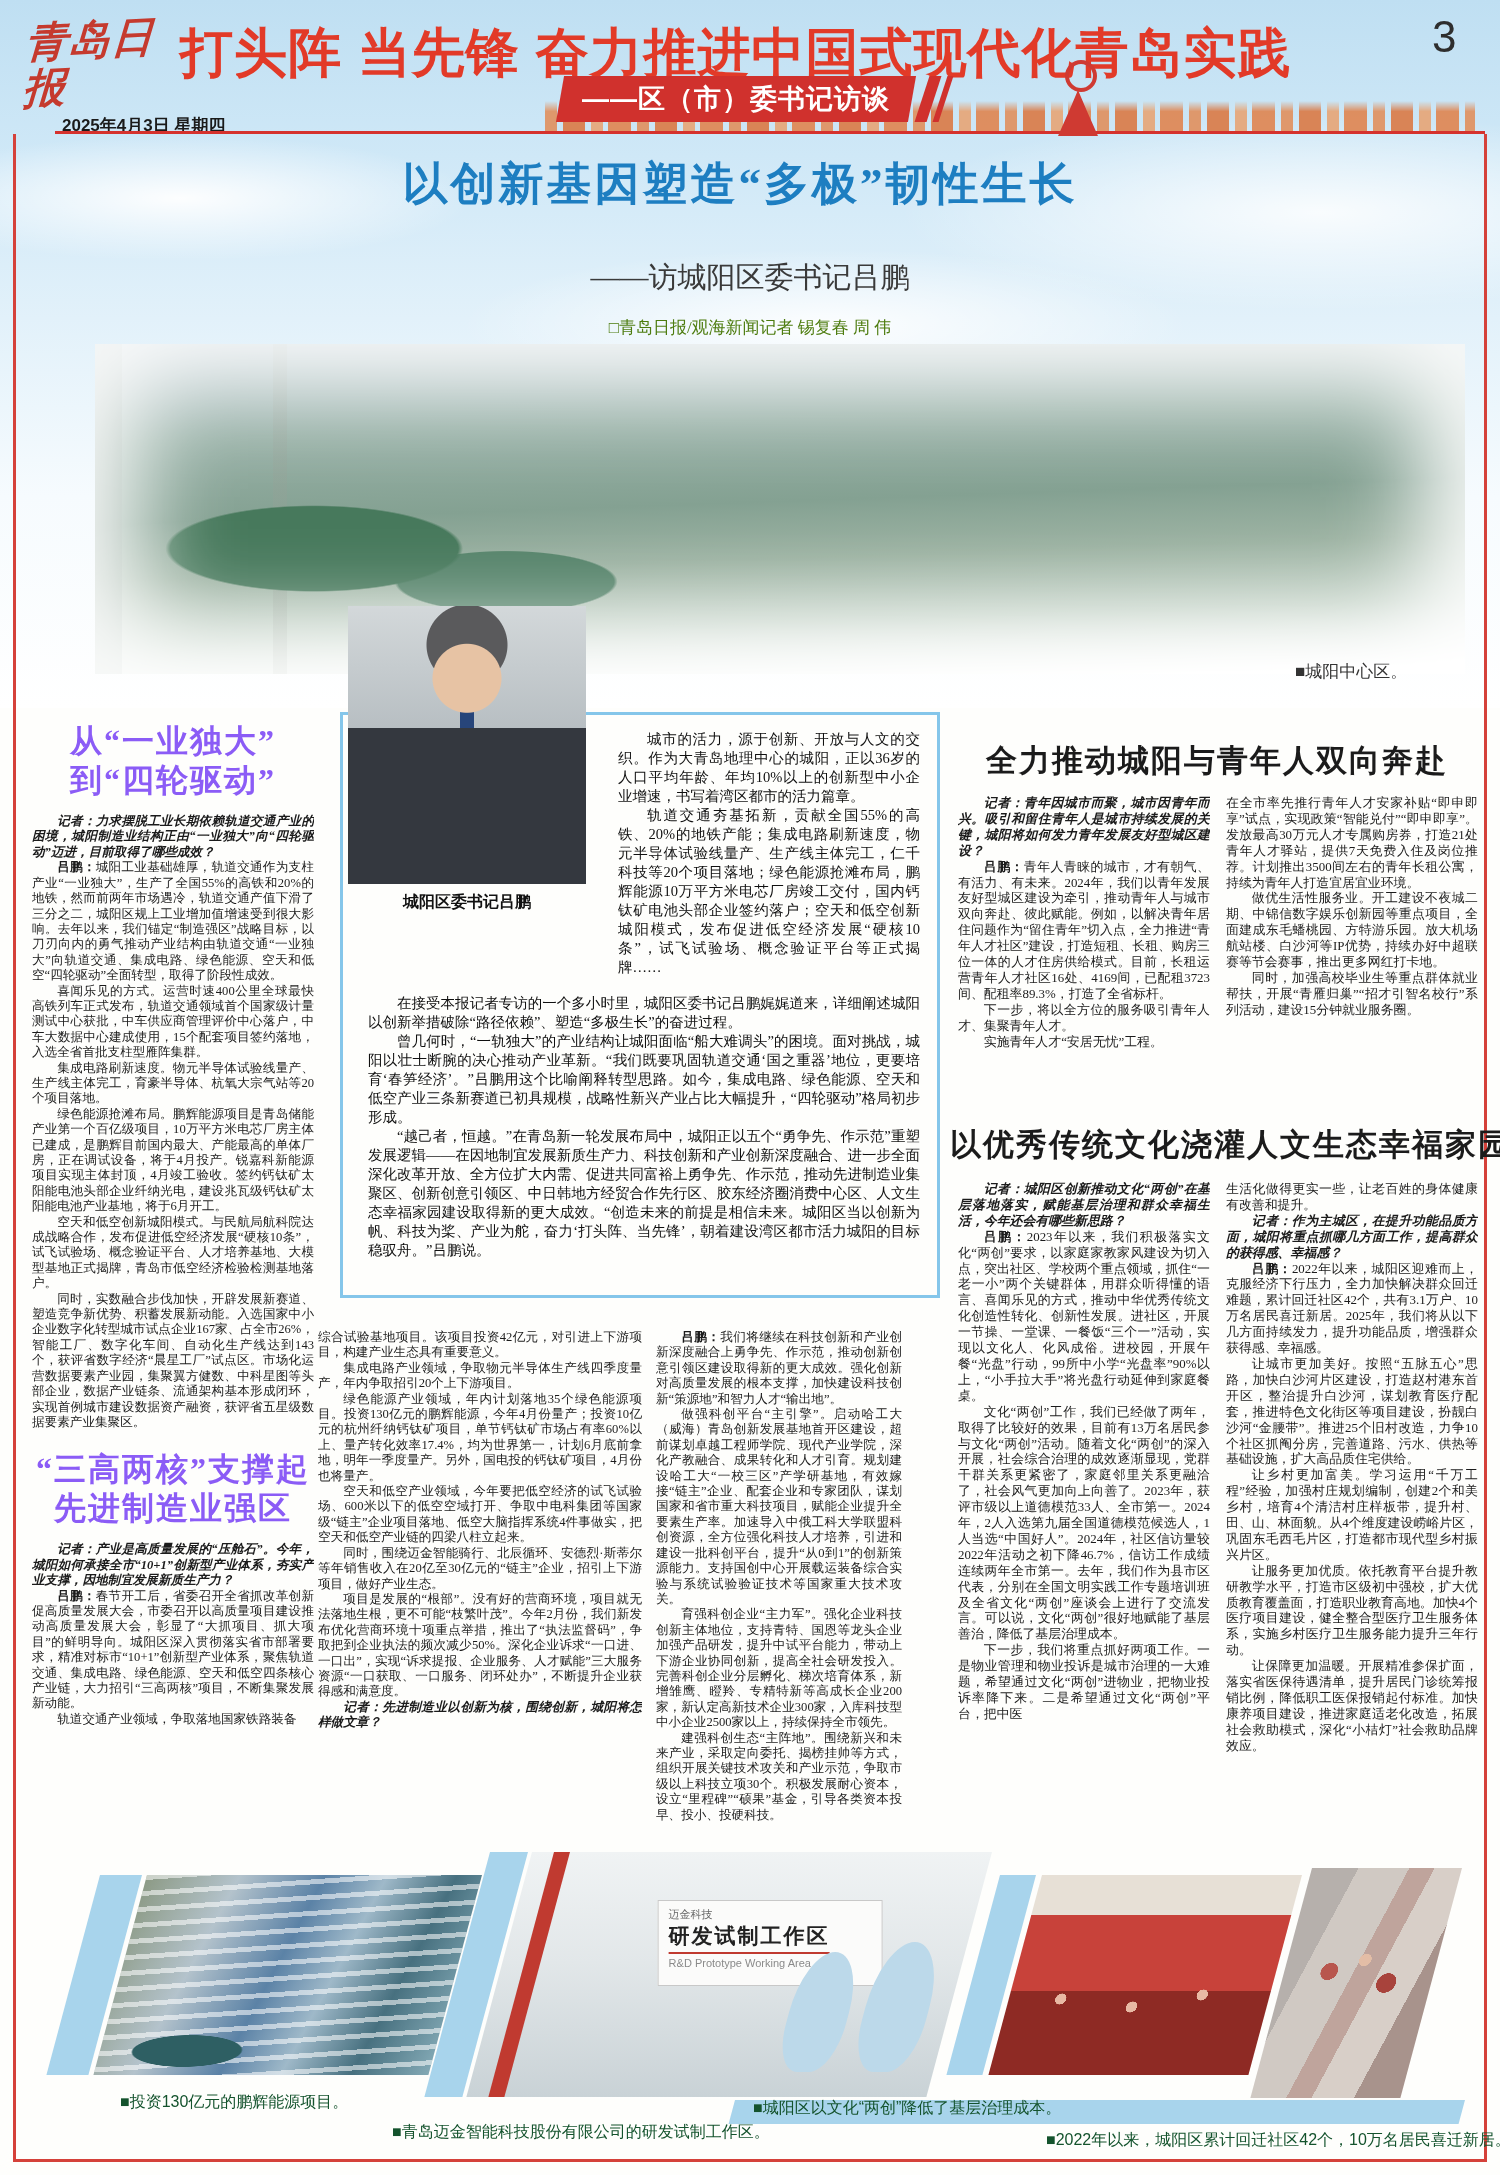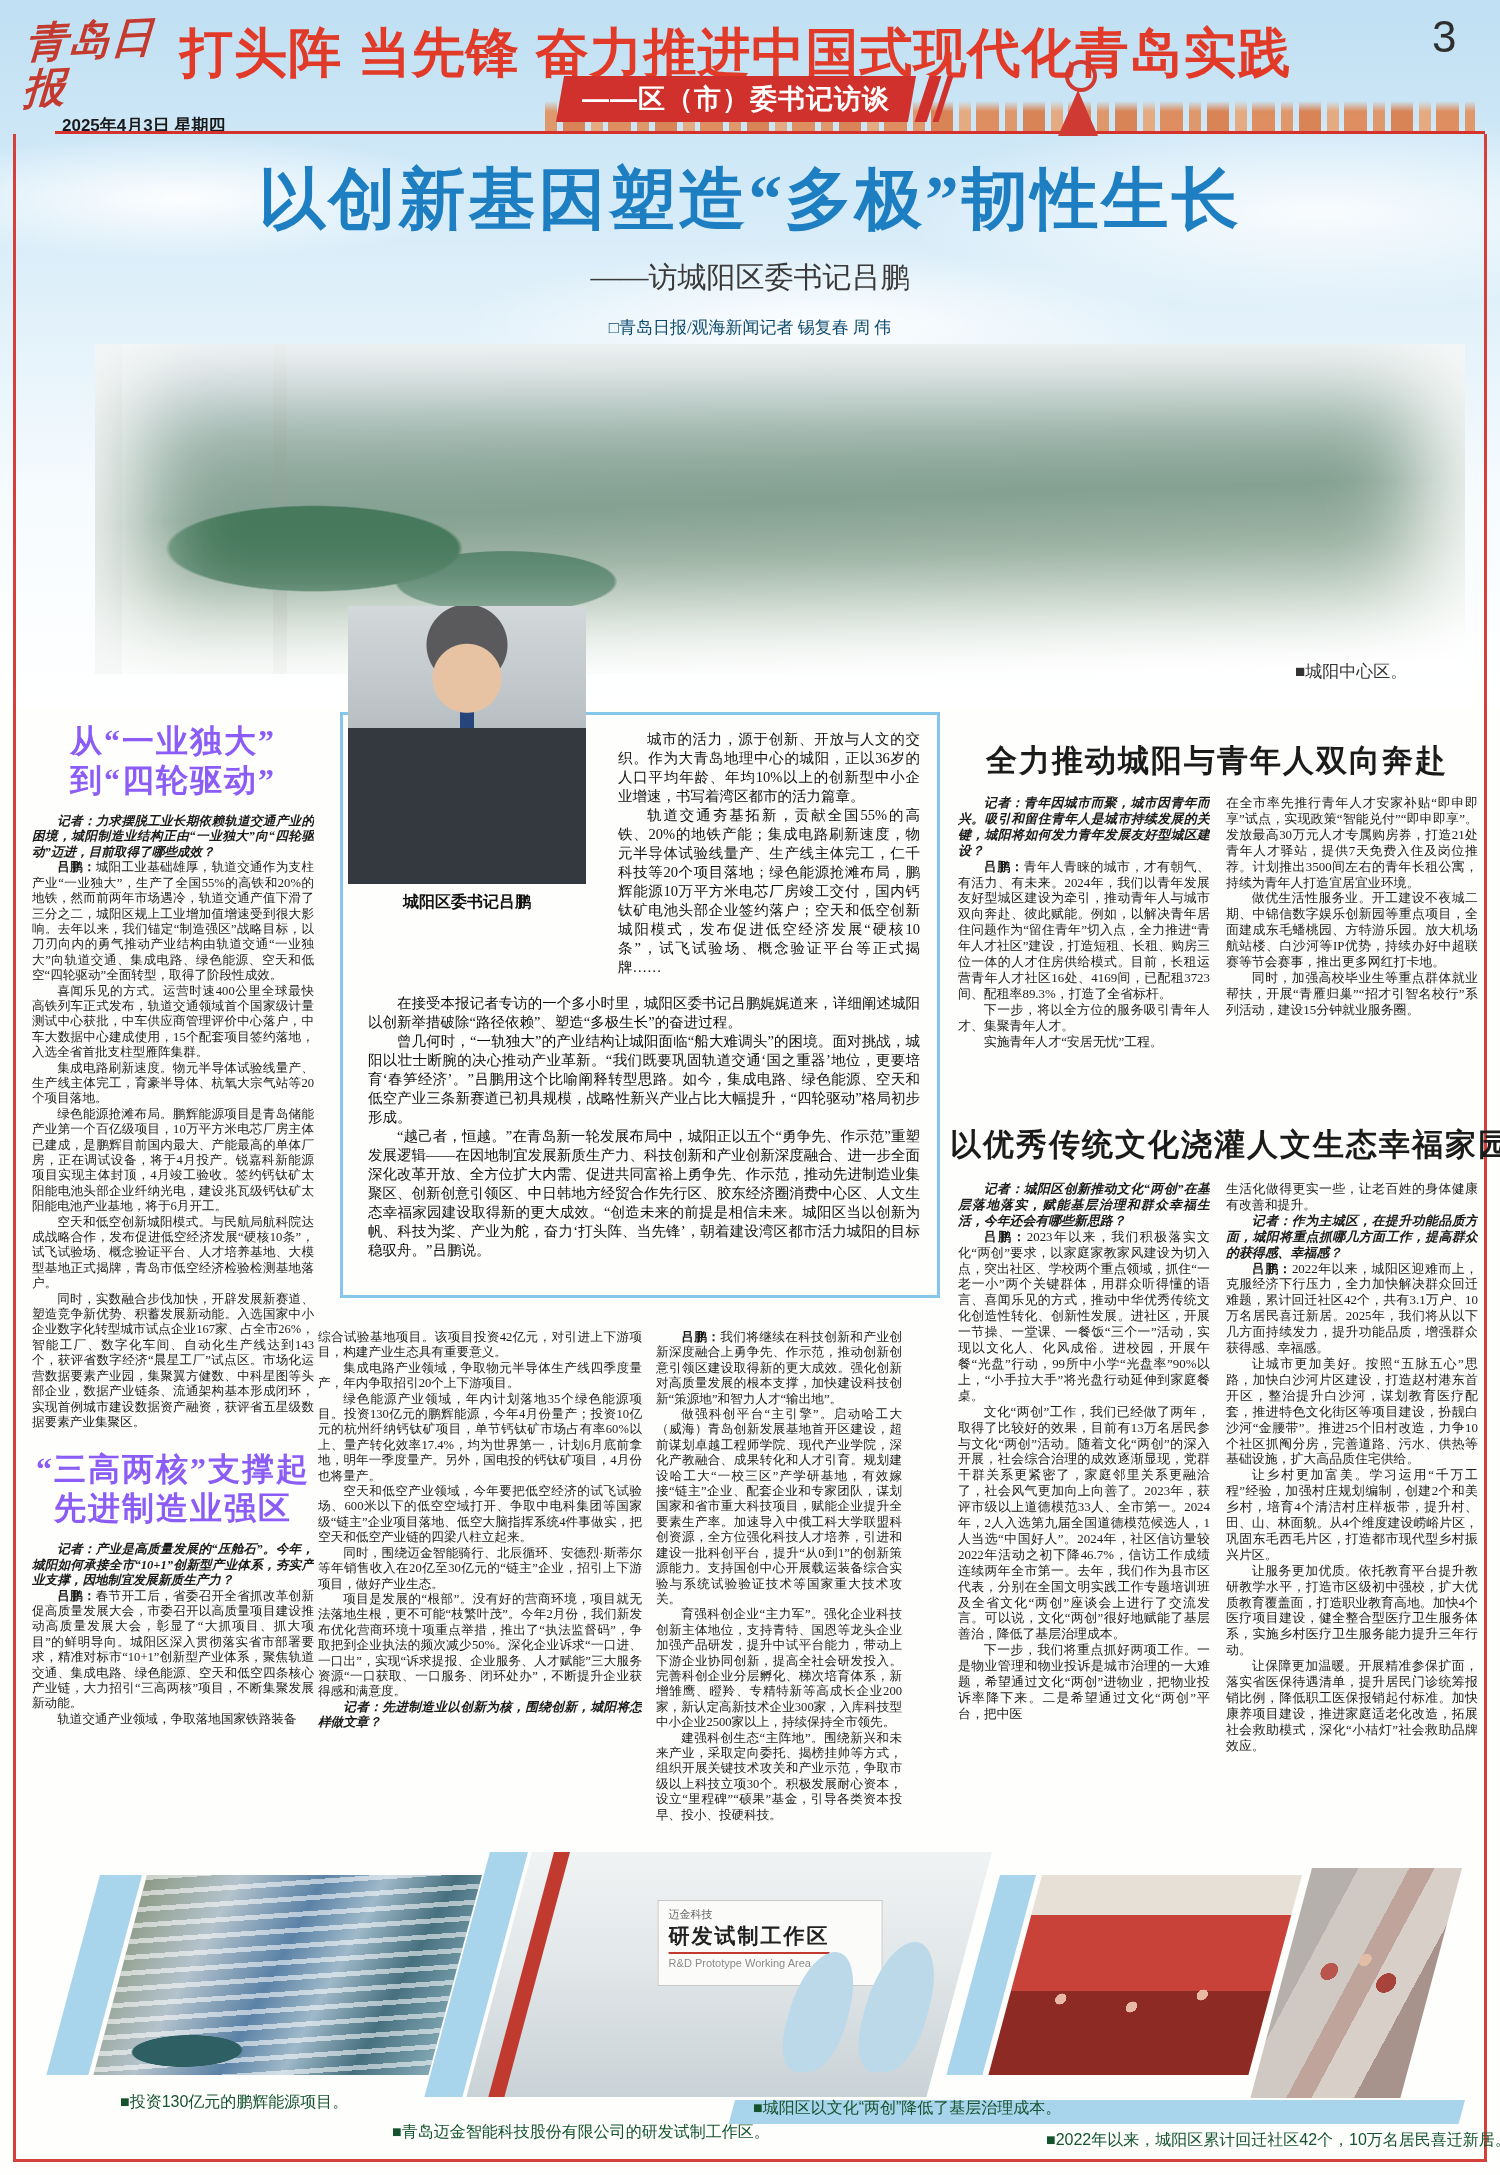--- a/index.html
+++ b/index.html
@@ -30,24 +30,24 @@
   .tag{position:absolute;left:560px;top:76px;width:352px;height:46px;background:#d0312d;
         transform:skewX(-10deg);display:flex;align-items:center;justify-content:center;}
   .tag span{transform:skewX(10deg);color:#fff;font-weight:bold;font-size:27px;
         font-family:"Liberation Sans",sans-serif;letter-spacing:1px;white-space:nowrap;}
   .tag-slash{position:absolute;top:76px;height:46px;background:#d0312d;transform:skewX(-18deg);}
   .tower{position:absolute;left:1048px;top:60px;width:60px;height:76px;}
   .tower .bulb{position:absolute;left:17px;top:0;width:24px;height:24px;border:4px solid #cf3a32;border-radius:50%;}
   .tower .cone{position:absolute;left:10px;top:30px;width:40px;height:46px;background:#cf3a32;
         clip-path:polygon(50% 0,72% 45%,100% 100%,0 100%,28% 45%);}
   
-  .headline{position:absolute;left:150px;top:154px;width:1200px;text-align:center;font-size:67px;
+  .headline{position:absolute;left:140px;top:154px;width:1200px;text-align:center;font-size:45px;
         font-weight:bold;color:#1d7ec1;letter-spacing:3px;white-space:nowrap;}
   .subtitle{position:absolute;left:400px;top:258px;width:700px;text-align:center;font-size:29px;color:#3a3a3a;}
-  .byline{position:absolute;left:400px;top:316px;width:700px;text-align:center;font-size:17px;color:#0c4a6e;}
+  .byline{position:absolute;left:400px;top:316px;width:700px;text-align:center;font-size:17px;color:#4d7c0f;}
   .mainphoto{position:absolute;left:95px;top:344px;width:1370px;height:330px;
         background-image:
           radial-gradient(ellipse 240px 70px at 16% 62%,#47795c 0 60%,rgba(0,0,0,0) 62%),
           radial-gradient(ellipse 180px 50px at 30% 72%,#55836a 0 60%,rgba(0,0,0,0) 62%),
           linear-gradient(90deg,rgba(120,140,130,.35) 0 2%,rgba(0,0,0,0) 2% 13%,rgba(150,160,150,.3) 13% 14%,rgba(0,0,0,0) 14% 100%),
           linear-gradient(178deg,#aebfc6 0%,#97b0a6 26%,#84a192 48%,#9db3a3 63%,#c6d4c9 80%,#ffffff 98%);
         box-shadow:inset 0 0 90px 45px rgba(255,255,255,.92);}
   .mainphoto-cap{position:absolute;left:1295px;top:660px;font-size:17px;color:#333;
         font-family:"Liberation Sans",sans-serif;}
   

